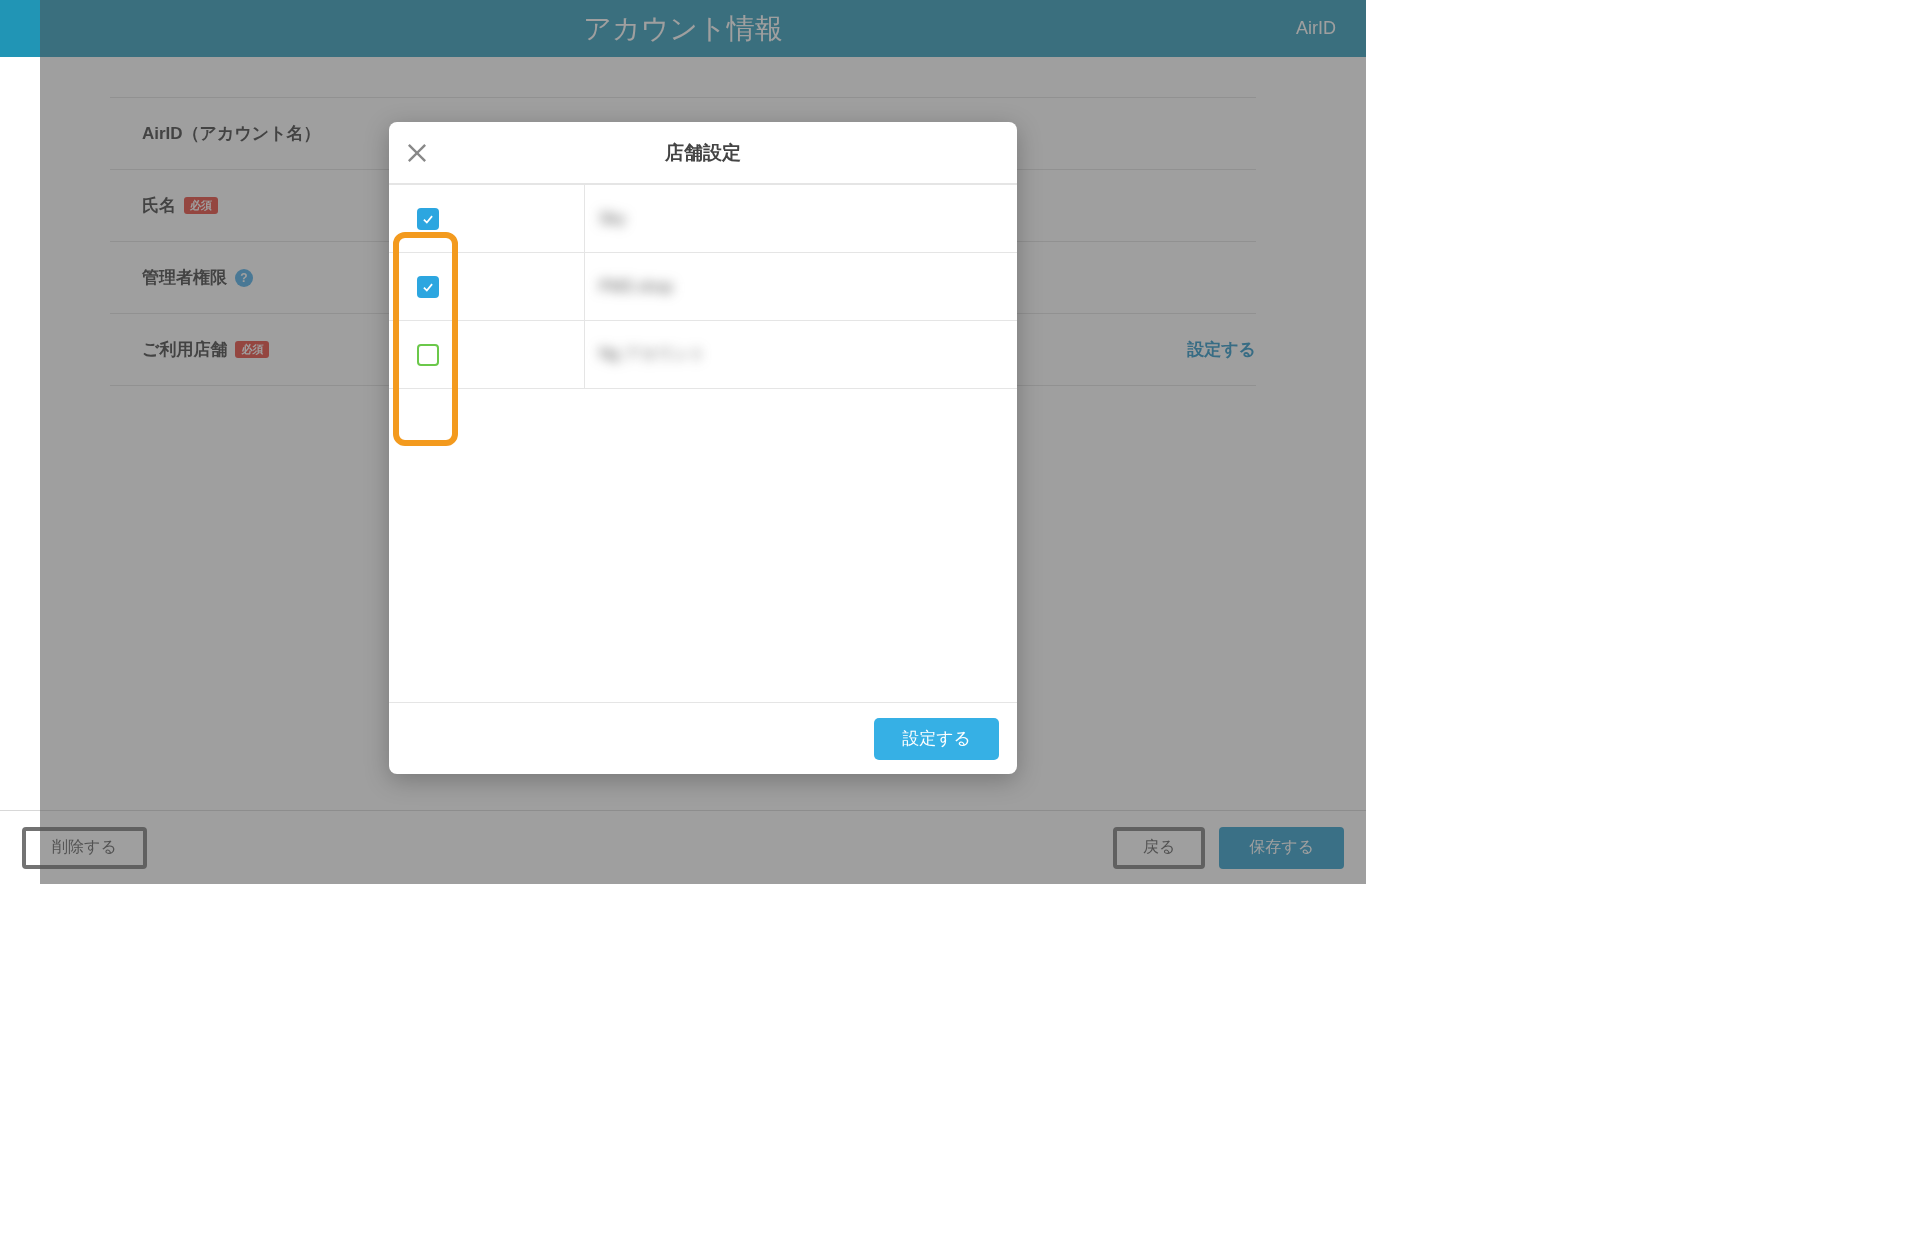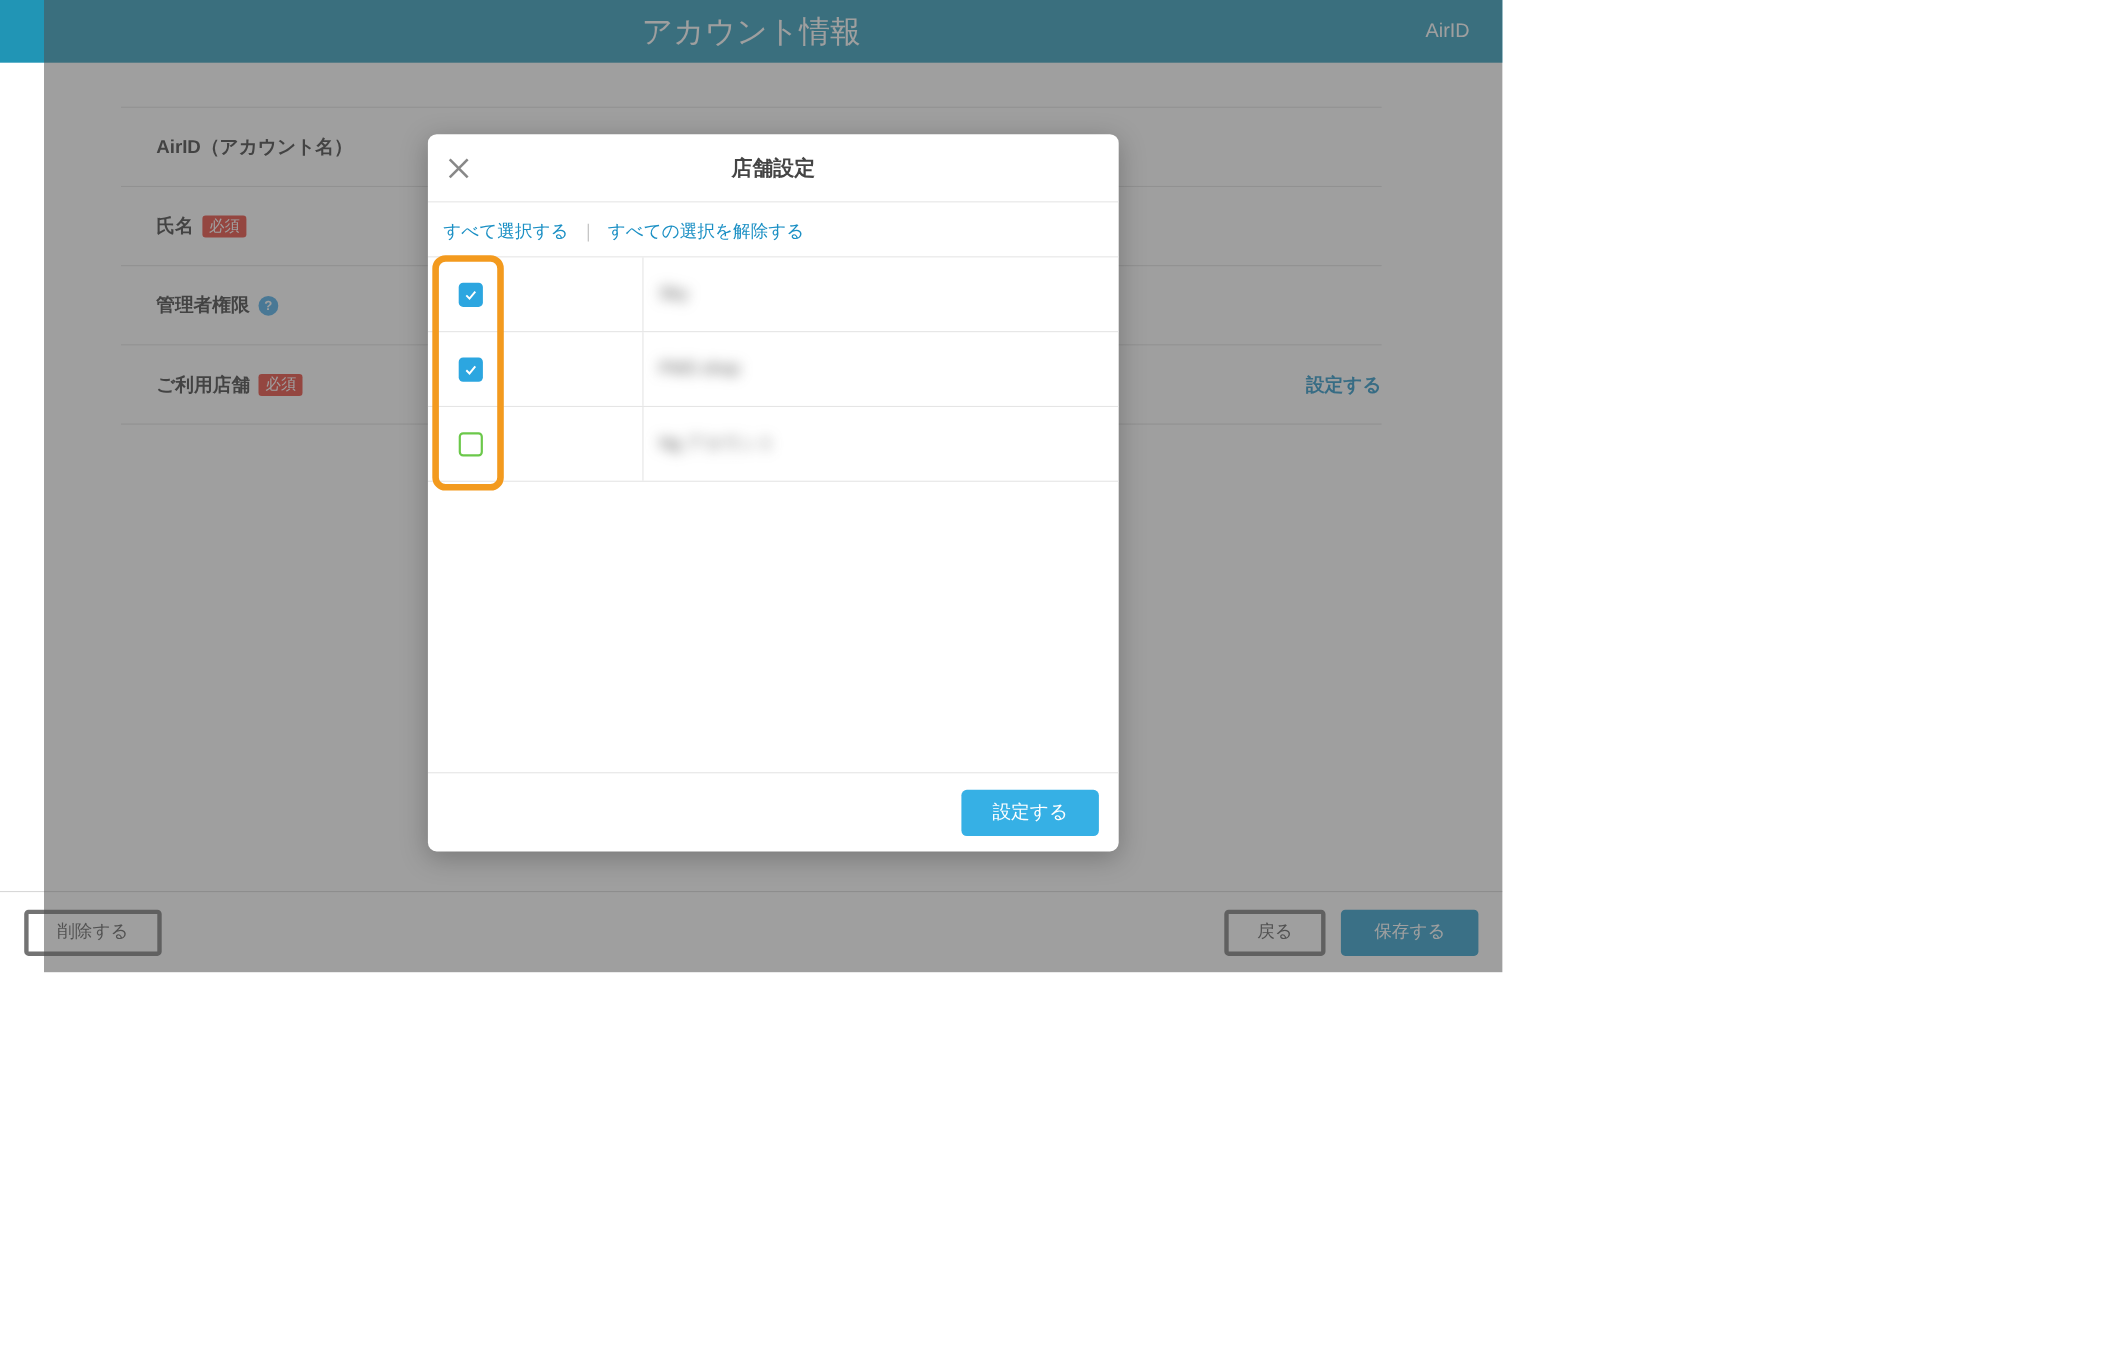--- a/index.html
+++ b/index.html
@@ -46,24 +46,24 @@
       color: #333;
       display: flex;
       align-items: center;
       gap: 8px;
       width: 360px;
       margin-left: 32px;
     }
     .required-badge {
       background: #e73a2e;
       color: #fff;
-      font-size: 14px;
+      font-size: 11px;
       padding: 1px 6px;
       border-radius: 3px;
-      font-weight: 400;
+      font-weight: 700;
     }
     .help-icon {
       display: inline-flex;
       align-items: center;
       justify-content: center;
       width: 18px;
       height: 18px;
       border-radius: 50%;
       background: #40a9e8;
       color: #fff;
@@ -288,25 +288,20 @@
     <div class="modal-header">
       <span class="close-icon">
         <svg viewBox="0 0 24 24" fill="none" stroke="currentColor" stroke-width="2">
             <line x1="5" y1="5" x2="19" y2="19"></line>
             <line x1="19" y1="5" x2="5" y2="19"></line>
           </svg>
       </span>
       <div class="modal-title">店舗設定</div>
     </div>
     <div class="modal-body">
-      <div class="selection-links">
-        <span class="sel-link">すべて選択する</span>
-        <span class="sel-sep">｜</span>
-        <span class="sel-link">すべての選択を解除する</span>
-      </div>
       <div class="store-table">
         <div class="store-row">
           <div class="check-cell">
             <div class="checkbox checked">
               <svg viewBox="0 0 24 24" fill="none" stroke="currentColor" stroke-width="3">
                   <polyline points="5 13 10 18 19 7"></polyline>
                 </svg>
             </div>
           </div>
           <div class="name-cell">

